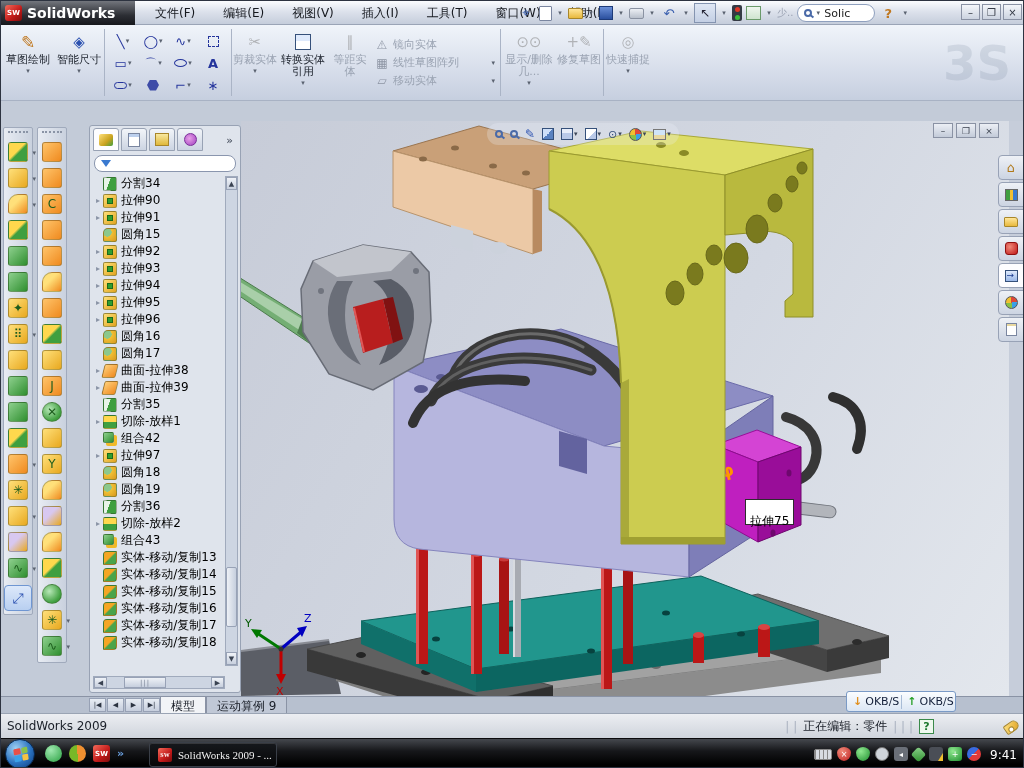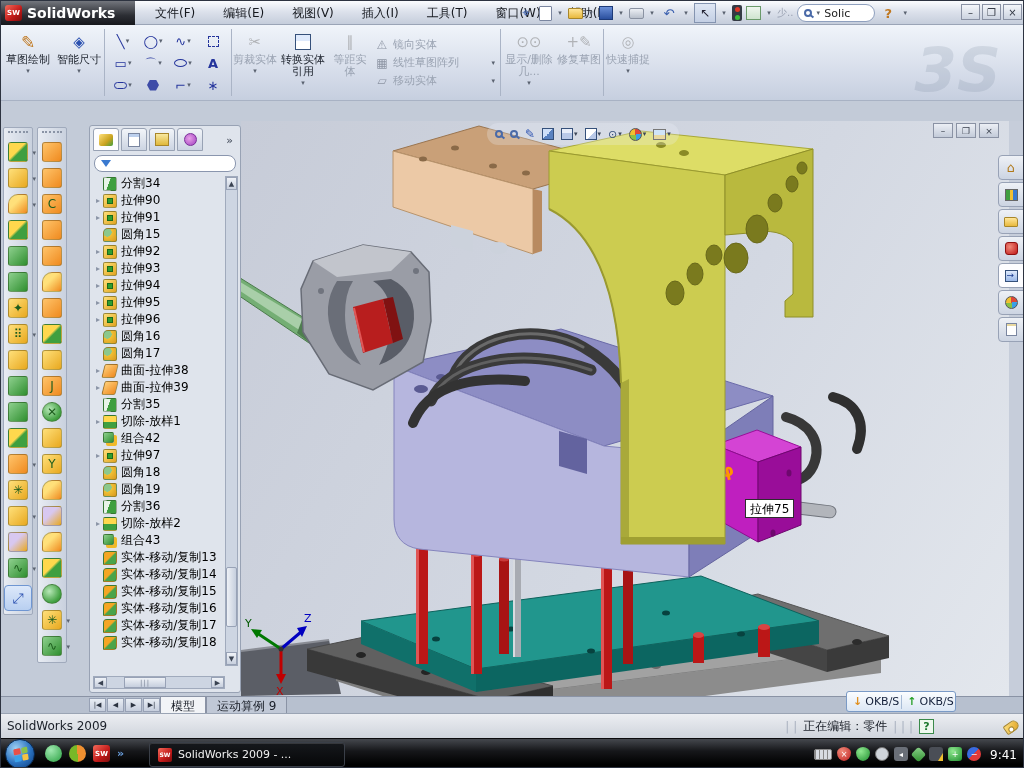--- a/index.html
+++ b/index.html
@@ -36,21 +36,21 @@
   .mag { width:8px; height:8px; border:2px solid #4a6aa8; border-radius:50%; position:relative; flex:none; }
   .mag::after { content:""; position:absolute; width:5px; height:2px; background:#4a6aa8; right:-4px; bottom:-2px; transform:rotate(40deg); }
   .search-val { font-size:11px; color:#222; }
   .winbtns { position:absolute; right:3px; top:3px; display:flex; gap:2px; }
   .wb { width:19px; height:16px; border:1px solid #8a92a4; background:linear-gradient(#f4f6fa,#ccd3e0);
         font-size:10px; color:#343a46; display:flex; align-items:center; justify-content:center; }
 
   
   .cmdbar { position:absolute; left:0; top:24px; width:1024px; height:76px;
             background:linear-gradient(#f0f4fa,#d3dae8 70%,#c6cfdf); border-bottom:1px solid #a8b2c4; display:flex; }
-  .watermark { position:absolute; right:24px; top:14px; font-size:61px; font-style:italic; font-weight:bold;
+  .watermark { position:absolute; right:14px; top:14px; font-size:48px; font-weight:bold;
                color:rgba(110,125,150,0.18); line-height:1; }
   .cmdbtn { display:flex; flex-direction:column; align-items:center; padding-top:5px; position:relative; }
   .cmdbtn .ci { height:24px; display:flex; align-items:center; justify-content:center; }
   .cmdbtn .cl { font-size:11px; line-height:12px; text-align:center; color:#1c222c; }
   .cmdbtn .ccaret { font-size:7px; color:#5a6270; margin-top:1px; }
   .cmdbtn.dis .cl { color:#9aa3b2; }
   .cmdbtn.dis .ci { filter:grayscale(1); opacity:.55; }
   .csep { width:1px; background:#aab4c6; margin:4px 1px; }
   .ic-pencil { color:#c07820; font-size:17px; }
   .ic-dim { color:#2a50b0; font-size:15px; }
@@ -143,21 +143,21 @@
              padding:0 8px; background:rgba(240,244,250,0.25); border-radius:11px; }
   .hicon { display:flex; align-items:center; gap:1px; }
   .hcaret { font-size:7px; color:#3c4658; }
   .hsq { width:12px; height:12px; border:1px solid #35507a; background:linear-gradient(135deg,#cfe0f8 50%,#5a82c0 50%); }
   .hcube { width:12px; height:12px; border:1px solid #35507a; background:linear-gradient(#e8eefa 35%,#b9c9e8 35%); }
   .hball { width:13px; height:13px; border-radius:50%; background:conic-gradient(#e04838 0 25%,#3aa0e8 25% 50%,#8ac043 50% 75%,#f0c030 75%); border:1px solid #555; }
   .hscene { width:13px; height:11px; border:1px solid #777; background:linear-gradient(#cfe4f8 55%,#e8d8a0 55%); }
   .docbtns { position:absolute; right:10px; top:2px; display:flex; gap:3px; }
   .dwb { width:20px; height:15px; border:1px solid #8a92a4; background:linear-gradient(#eceff5,#c3cbd9);
          font-size:9px; color:#3a414e; display:flex; align-items:center; justify-content:center; }
-  .tooltip { position:absolute; left:504px; top:378px; background:#ffffff; border:1px solid #2c2c2c; padding:0 4px;
+  .tooltip { position:absolute; left:504px; top:378px; background:#ffffff; border:1px solid #2c2c2c; padding:12px 4px;
              font-size:12px; color:#000; height:19px; line-height:18px; }
 
   
   .taskpane { position:absolute; left:1008px; top:120px; width:16px; height:575px; background:#c6cdda; }
   .tpbtn { position:absolute; left:-11px; width:26px; height:25px; border:1px solid #98a2b6; border-radius:4px 0 0 4px;
            background:linear-gradient(#eef1f6,#ccd4e2); display:flex; align-items:center; justify-content:center; }
   .tpbtn.active { background:#fdfdff; }
   .tp-home { color:#b07818; font-size:13px; }
   .tp-lib { width:13px; height:12px; background:linear-gradient(90deg,#3f9f3f 33%,#f0c035 33% 66%,#3a7ad0 66%); border:1px solid #666; }
   .tp-folder { width:14px; height:10px; background:linear-gradient(#ffe69a,#e8b93e); border:1px solid #a8862a; border-radius:1px 3px 1px 1px; }
@@ -205,21 +205,21 @@
   .f1{background:#e85048;} .f2{background:#8ac24a;} .f3{background:#3aa0e8;} .f4{background:#f6c343;}
   .ql { position:absolute; left:44px; top:6px; display:flex; align-items:center; gap:7px; }
   .qlic { width:17px; height:17px; border-radius:3px; }
   .ql1 { border-radius:50%; background:radial-gradient(circle at 35% 30%,#a0e8b0,#28a040); }
   .ql2 { border-radius:50%; background:conic-gradient(#f09030 0 50%,#78b828 50%); }
   .ql3 { background:linear-gradient(135deg,#f46a5a,#c01818 60%,#7e0d0d); color:#fff; font-size:7px; font-weight:bold;
          display:flex; align-items:center; justify-content:center; }
   .qlmore { color:#6aa0e0; font-size:11px; font-weight:bold; }
   .twin { position:absolute; top:3px; height:25px; border-radius:3px; display:flex; align-items:center; gap:6px; padding:0 8px;
           color:#f0f0f0; font-size:11px; white-space:nowrap; overflow:hidden; }
-  .tw1 { left:148px; width:196px; background:linear-gradient(#16181c,#060708); border:1px solid #3a3f48; box-shadow:inset 0 1px 0 rgba(255,255,255,.14); }
+  .tw1 { left:148px; width:128px; background:linear-gradient(#16181c,#060708); border:1px solid #3a3f48; box-shadow:inset 0 1px 0 rgba(255,255,255,.14);font-family:Liberation Serif, serif; }
   .tw2 { left:316px; width:150px; background:linear-gradient(#33363c,#131519); border:1px solid #454a54; }
   .twic { width:14px; height:14px; flex:none; border-radius:2px; }
   .twic-sw { background:linear-gradient(135deg,#f46a5a,#c01818 60%,#7e0d0d); color:#fff; font-size:6px; font-weight:bold;
              display:flex; align-items:center; justify-content:center; }
   .twic-paint { background:linear-gradient(135deg,#e8e0d0,#b09060); position:relative; }
   .twic-paint::after { content:""; position:absolute; left:4px; top:2px; width:3px; height:10px; background:#c03030; transform:rotate(20deg); }
   .tray { position:absolute; right:44px; top:8px; display:flex; align-items:center; gap:5px; }
   .kbd { width:18px; height:11px; background:#d8dce2; border-radius:2px; border:1px solid #888;
          background-image:repeating-linear-gradient(90deg,#888 0 1px,transparent 1px 4px); }
   .tric { width:14px; height:14px; border-radius:3px; font-size:8px; color:#fff; display:flex; align-items:center; justify-content:center; }

